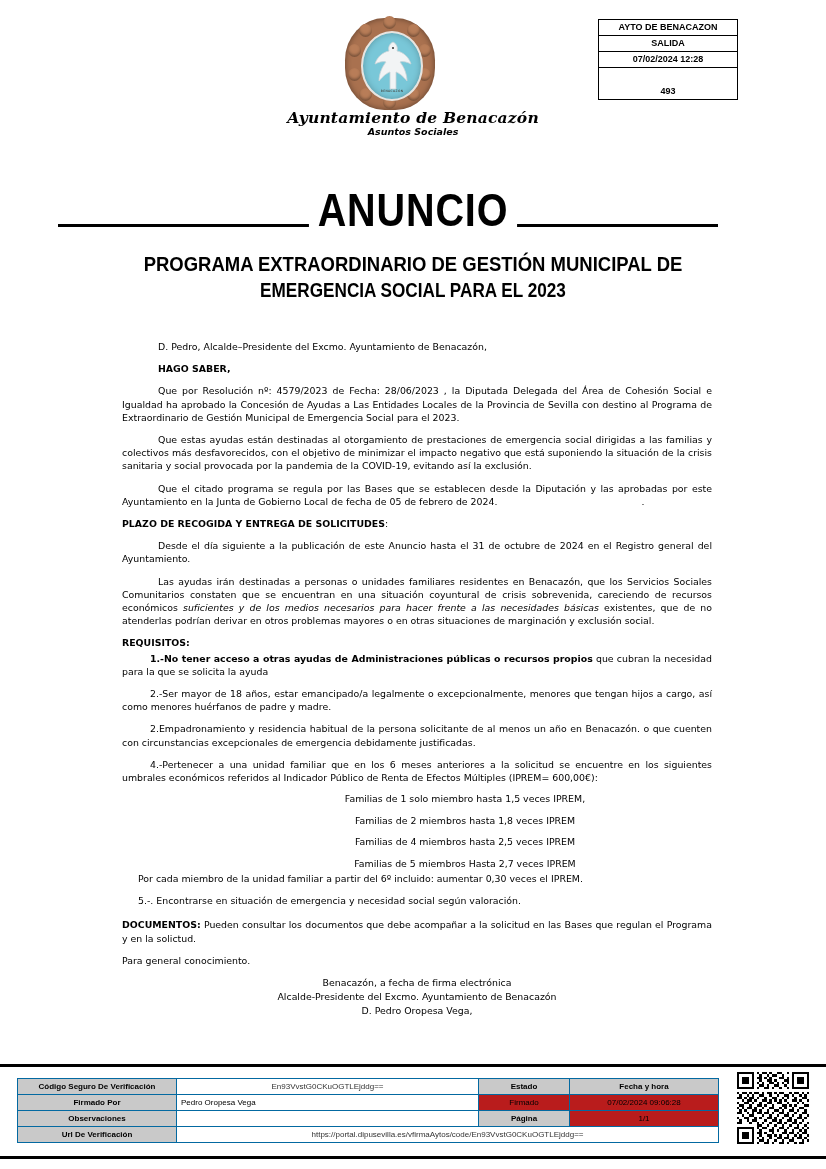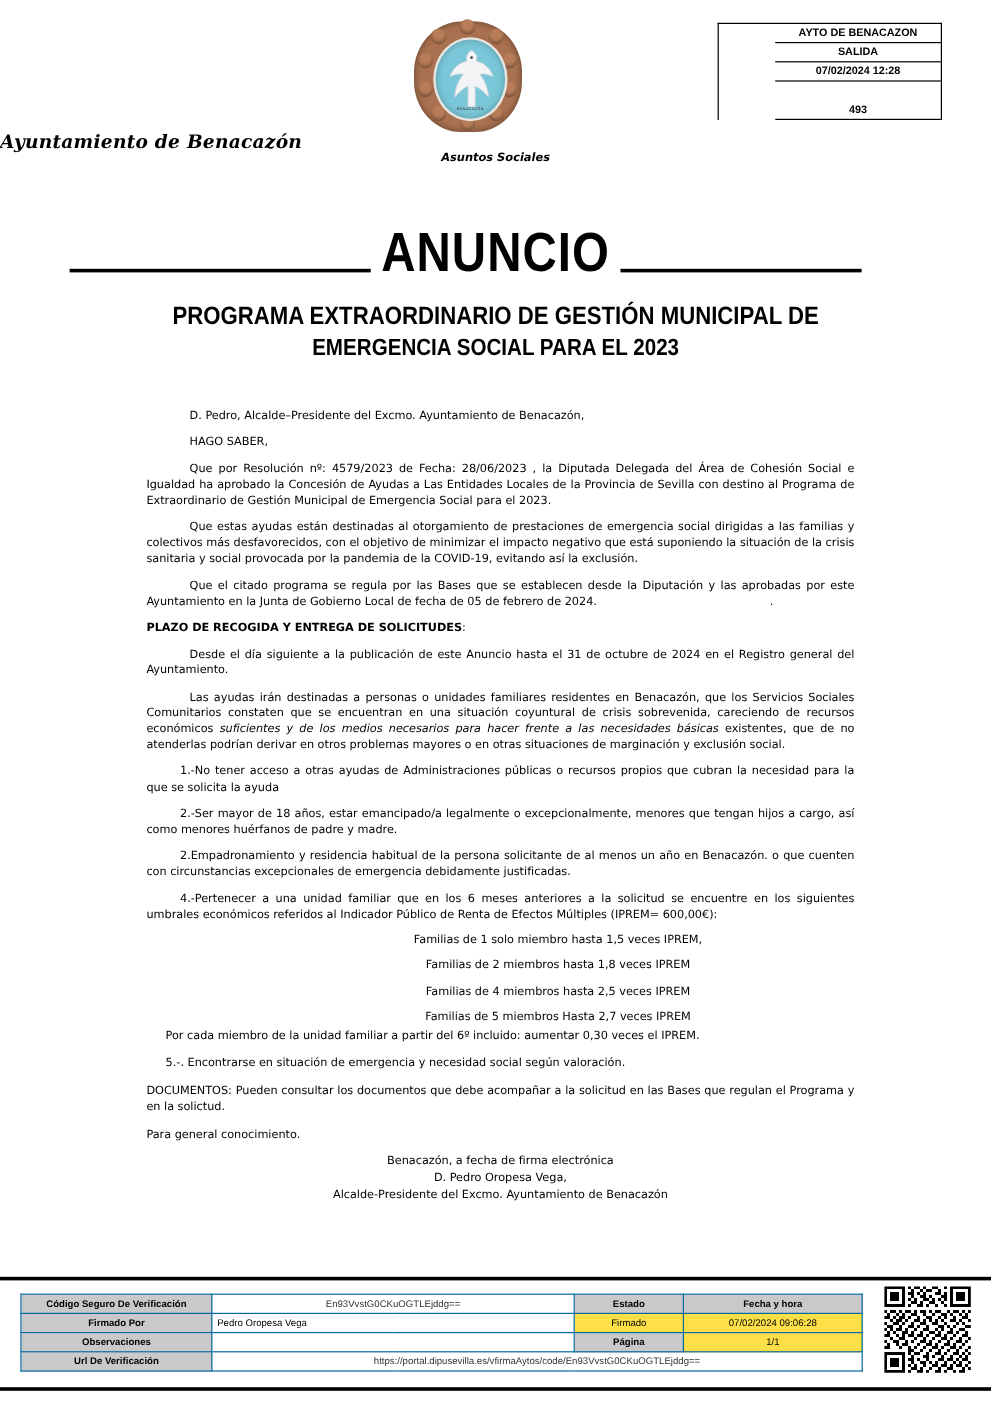--- a/index.html
+++ b/index.html
@@ -35,35 +35,34 @@
     box-shadow:inset 0 0 6px rgba(0,0,0,.25);
     overflow:hidden;
   }
   .crest-inner svg{position:absolute;left:7px;top:6px;}
   .crest-label{
     position:absolute;left:50%;transform:translateX(-50%);
     bottom:6px;font-size:3px;letter-spacing:.4px;color:#3b2a1e;white-space:nowrap;
   }
 
   .org-name{
-    position:absolute;left:0;top:108px;width:826px;
+    position:absolute;left:0;top:108px;width:826px;text-align:center;
     font-family:"DejaVu Serif", serif;font-weight:bold;font-style:italic;
     font-size:15.5px;letter-spacing:.2px;
   }
   .org-sub{
     position:absolute;left:0;top:126px;width:826px;text-align:center;
     font-weight:bold;font-style:italic;font-size:9.5px;
   }
 
   
   .stamp{
     position:absolute;left:598px;top:19px;width:138px;
     border:1px solid #000;border-bottom:none;
     font-family:"Liberation Sans", sans-serif;
-    padding-left:47px;
   }
   .stamp div{
     border-bottom:1px solid #000;text-align:center;
     font-size:9px;font-weight:bold;line-height:15px;height:15px;
   }
   .stamp div.n{font-weight:bold;margin-top:16px;}
 
   
   .rule-left{position:absolute;left:58px;top:224px;width:660px;height:3px;background:#000;}
   .anuncio{
@@ -83,21 +82,21 @@
   .subtitle .l2{font-size:19.5px;}
 
   
   .body{
     position:absolute;left:122px;top:340px;width:590px;
     font-size:9.4px;line-height:13.2px;
     text-align:justify;
   }
   .body p{margin:0 0 9px 0;}
   .body p.ind{text-indent:36px;}
-  .h-b{font-weight:normal;}
+  .h-b{font-weight:bold;}
   .it{font-style:italic;}
   .sec{font-weight:bold;margin:0 0 7px 0;text-align:left;}
   .sec-gap{margin-top:11px;}
   .req-item{margin:0 0 1px 0;text-align:justify;text-indent:28px;}
   .fam{margin:0;padding-left:96px;text-align:center;line-height:12.4px;}
   .plain{margin:0;text-align:justify;}
   .stray-dot{display:inline-block;margin-left:108px;}
 
   .closing{margin-top:16px;text-align:left;}
   .sign{margin-top:2px;text-align:center;line-height:14px;}
@@ -110,21 +109,21 @@
     position:absolute;left:17px;top:1078px;width:702px;
     border-collapse:collapse;table-layout:fixed;
   }
   .ftable td{
     border:1px solid #0369a1;height:15px;padding:0 4px;
     font-size:8px;font-family:"Liberation Sans", sans-serif;
     vertical-align:middle;
   }
   .lbl{background:#c9c9c9;font-weight:bold;text-align:center;}
   .val{background:#fff;text-align:left;}
-  .valc{background:#fde047;text-align:center;}
+  .valc{background:#b91c1c;text-align:center;}
   .mono{font-family:"DejaVu Sans Mono", monospace;font-size:7.6px;text-align:center;color:#333;}
   .urlcell{height:26px;}
 
   .qr{position:absolute;left:737px;top:1072px;width:72px;height:72px;background:#fff;}
 </style>
 </head>
 <body>
 
 <div class="page">
 
@@ -186,20 +185,21 @@
 
     <p class="ind"><span>Que el citado programa se regula por las Bases que se establecen desde la Diputación y las aprobadas por este Ayuntamiento en la Junta de Gobierno Local de fecha de 05 de febrero de 2024.</span><span class="stray-dot">.</span></p>
 
     <p class="sec"><span>PLAZO DE RECOGIDA Y ENTREGA DE SOLICITUDES</span><span style="font-weight:normal">:</span></p>
 
     <p class="ind">Desde el día siguiente a la publicación de este Anuncio hasta el 31 de octubre de 2024 en el Registro general del Ayuntamiento.</p>
 
 
     <p class="ind"><span>Las ayudas irán destinadas a personas o unidades familiares residentes en Benacazón, que los Servicios Sociales Comunitarios constaten que se encuentran en una situación coyuntural de crisis sobrevenida, careciendo de recursos económicos </span><span class="it">suficientes y de los medios necesarios para hacer frente a las necesidades básicas</span><span> existentes, que de no atenderlas podrían derivar en otros problemas mayores o en otras situaciones de marginación y exclusión social.</span></p>
 
+    <p class="sec" style="margin-bottom:2px;">REQUISITOS:</p>
 
     <p class="req-item"><span class="h-b">1.-No tener acceso a otras ayudas de Administraciones públicas o recursos propios</span><span> que cubran la necesidad para la que se solicita la ayuda</span></p>
 
     <p class="req-item">2.-Ser mayor de 18 años, estar emancipado/a legalmente o excepcionalmente, menores que tengan hijos a cargo, así como menores huérfanos de padre y madre.</p>
     <p class="req-item">2.Empadronamiento y residencia habitual de la persona solicitante de al menos un año en Benacazón.  o que cuenten con circunstancias excepcionales de emergencia debidamente justificadas.</p>
     <p class="req-item">4.-Pertenecer a una unidad familiar que en los 6 meses anteriores a la solicitud se encuentre en los siguientes umbrales económicos referidos al Indicador Público de Renta de Efectos Múltiples (IPREM= 600,00€):</p>
 
     <p class="fam">Familias de 1 solo miembro hasta 1,5 veces IPREM,</p>
     <p class="fam">Familias de 2 miembros hasta 1,8 veces IPREM</p>
     <p class="fam">Familias de 4 miembros hasta 2,5 veces IPREM</p>
@@ -207,22 +207,22 @@
 
     <p class="plain" style="padding-left:16px;">Por cada miembro de la unidad familiar a partir del 6º incluido: aumentar 0,30 veces el IPREM.</p>
     <p class="plain" style="padding-left:16px;">5.-. Encontrarse en situación de emergencia y necesidad social según valoración.</p>
 
     <p class="plain" style="margin-top:11px;"><span class="h-b">DOCUMENTOS:</span><span> Pueden consultar los documentos que debe acompañar a la solicitud en las Bases que regulan el Programa y en la solictud.</span></p>
 
     <p class="closing">Para general conocimiento.</p>
 
     <div class="sign">
       <div>Benacazón, a fecha de firma electrónica</div>
+      <div>Alcalde-Presidente del Excmo. Ayuntamiento de Benacazón</div>
       <div>D. Pedro Oropesa Vega,</div>
-      <div>Alcalde-Presidente del Excmo. Ayuntamiento de Benacazón</div>
     </div>
   </div>
 
   <div class="foot-rule"></div>
 
   <table class="ftable">
     <tbody>
         <tr>
       <td class="lbl" style="width:150px;">Código Seguro De Verificación</td>
       <td class="mono" colspan="2">En93VvstG0CKuOGTLEjddg==</td>

